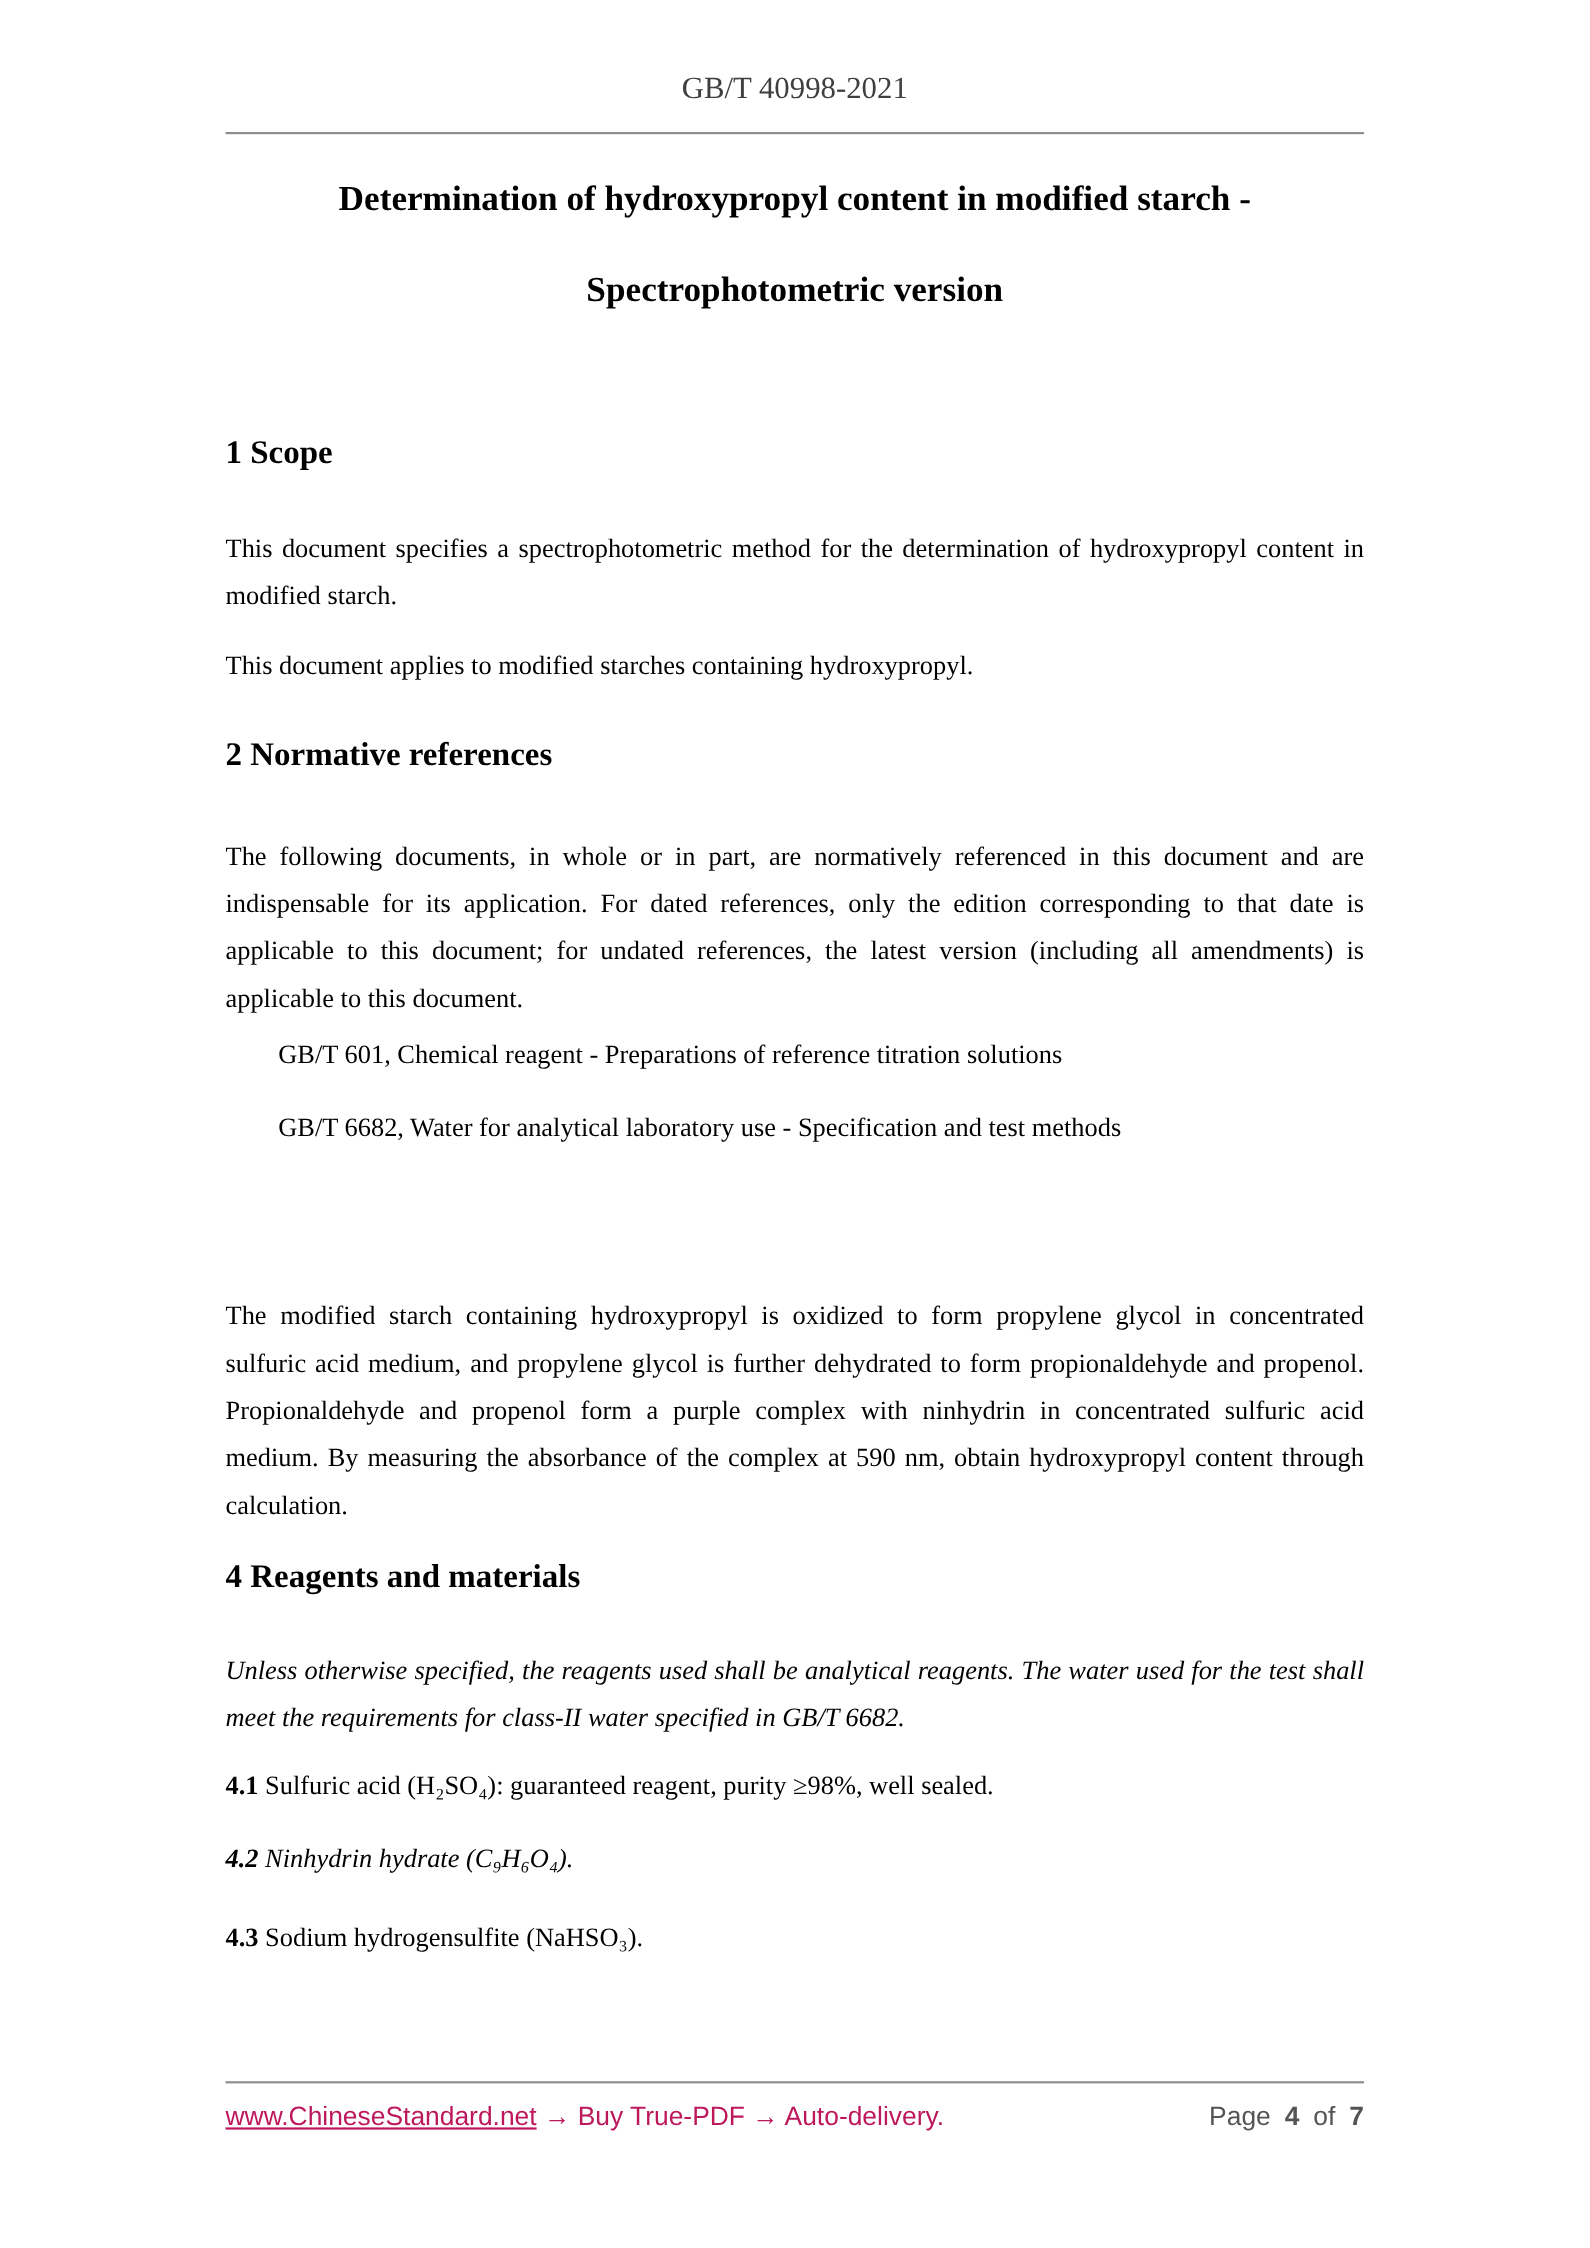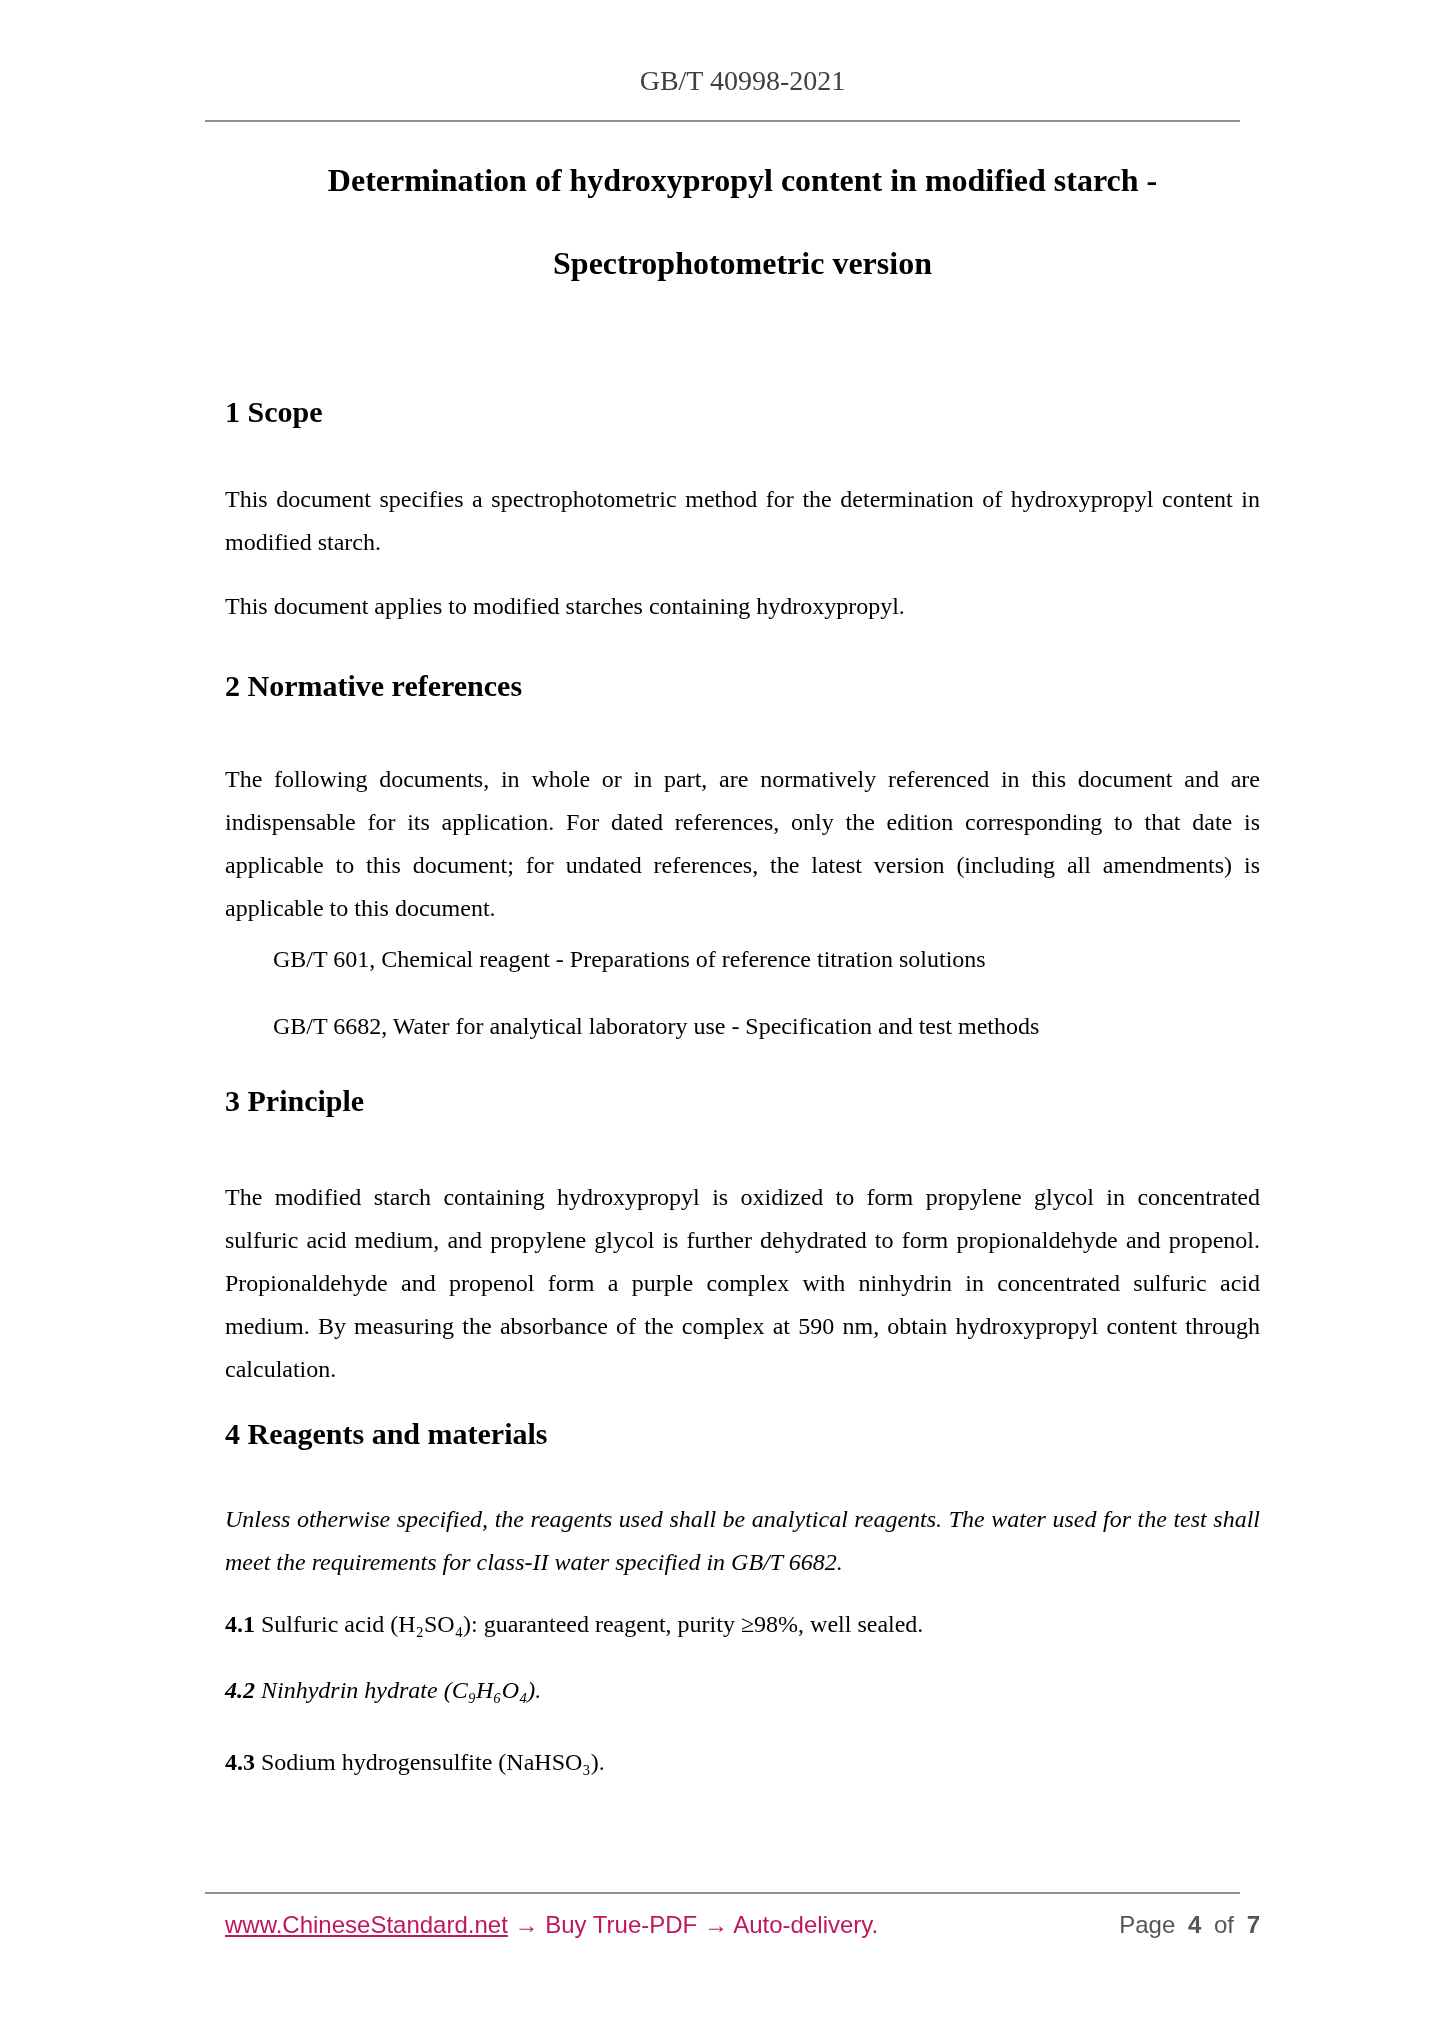--- a/index.html
+++ b/index.html
@@ -13,21 +13,20 @@
     height: 2044px;
     background: #ffffff;
     overflow: hidden;
     font-family: "Liberation Serif", "DejaVu Serif", serif;
     color: #000000;
   }
   .abs {
     position: absolute;
     left: 205px;
     width: 1035px;
-    margin-left: 20px;
   }
   .hdr-text {
     top: 64px;
     text-align: center;
     font-size: 28px;
     line-height: 34px;
     color: #3f3f3f;
   }
   .rule {
     border: none;
@@ -124,21 +123,20 @@
   <div class="abs body-p p-1">This document specifies a spectrophotometric method for the determination of hydroxypropyl content in modified starch.</div>
 
   <div class="abs sec-heading h-2">2 Normative references</div>
 
   <div class="abs body-p p-3">The following documents, in whole or in part, are normatively referenced in this document and are indispensable for its application. For dated references, only the edition corresponding to that date is applicable to this document; for undated references, the latest version (including all amendments) is applicable to this document.</div>
 
   <div class="abs ref-item ref-1">GB/T 601, Chemical reagent - Preparations of reference titration solutions</div>
 
   <div class="abs ref-item ref-2">GB/T 6682, Water for analytical laboratory use - Specification and test methods</div>
 
-  <div class="abs sec-heading h-3">3 Principle</div>
 
   <div class="abs body-p p-4">The modified starch containing hydroxypropyl is oxidized to form propylene glycol in concentrated sulfuric acid medium, and propylene glycol is further dehydrated to form propionaldehyde and propenol. Propionaldehyde and propenol form a purple complex with ninhydrin in concentrated sulfuric acid medium. By measuring the absorbance of the complex at 590 nm, obtain hydroxypropyl content through calculation.</div>
 
   <div class="abs sec-heading h-4">4 Reagents and materials</div>
 
   <div class="abs body-p p-5">Unless otherwise specified, the reagents used shall be analytical reagents. The water used for the test shall meet the requirements for class-II water specified in GB/T 6682.</div>
 
   <div class="abs reagent-item it-1">
     <span class="reagent-num">4.1</span>
     <span>Sulfuric acid (H₂SO₄): guaranteed reagent, purity ≥98%, well sealed.</span>

